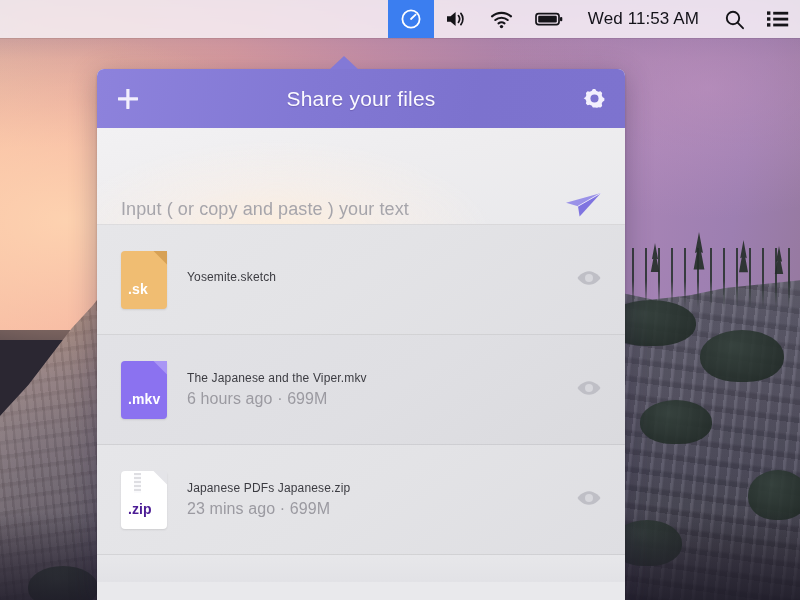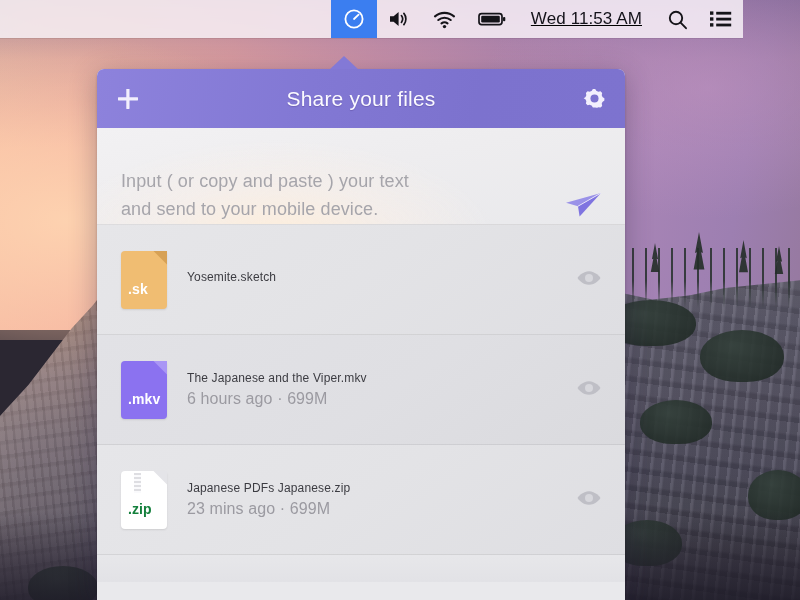--- a/index.html
+++ b/index.html
@@ -99,26 +99,25 @@
     background:radial-gradient(ellipse at 40% 30%, #33403a 0%, #1d2622 100%);
     opacity:.9;
   }
   .valley-dark {
     position:absolute; left:0; bottom:0; width:800px; height:90px;
     background:linear-gradient(to bottom, rgba(40,36,52,0) 0%, rgba(36,32,46,0.55) 60%, rgba(30,27,40,0.8) 100%);
   }
 
   
   #menubar {
-    position:absolute; left:0; top:0; width:743px; height:38px;
+    position:absolute; left:0; top:0; width:800px; height:38px;
     background:rgba(246,241,244,0.86);
     backdrop-filter:saturate(180%) blur(20px);
     display:flex; align-items:center; justify-content:flex-end;
     box-shadow:0 1px 0 rgba(0,0,0,0.07);
-    text-decoration:underline;
   }
   .mb-item {
     height:38px; display:flex; align-items:center; justify-content:center;
     padding:0 11px; color:#14131a;
   }
   .mb-item.active { background:#3b7ef0; color:#fff; padding:0 12px; }
   .mb-clock {
     font-size:17px; letter-spacing:.1px; color:#14131a;
     padding:0 14px; white-space:nowrap;
   }
@@ -323,21 +322,20 @@
         <svg width="25" height="25" viewBox="0 0 26 26">
           <path fill="#f2effd" d="M13 2.6l1.5 2.2a8.6 8.6 0 0 1 1.9 .8l2.6-.5 1.9 1.9-.5 2.6c.35 .6 .62 1.24 .8 1.9l2.2 1.5-0 2.6-2.2 1.5a8.6 8.6 0 0 1-.8 1.9l.5 2.6-1.9 1.9-2.6-.5a8.6 8.6 0 0 1-1.9 .8L13 23.4l-2.6 0-1.5-2.2a8.6 8.6 0 0 1-1.9-.8l-2.6 .5-1.9-1.9 .5-2.6a8.6 8.6 0 0 1-.8-1.9L.0 13l2.2-1.5c.18-.66 .45-1.3 .8-1.9l-.5-2.6 1.9-1.9 2.6 .5a8.6 8.6 0 0 1 1.9-.8L10.4 2.6z" transform="translate(1.2,0) scale(0.92) translate(0.6,0.9)"></path>
           <circle cx="13" cy="13" r="4.2" fill="#7d73cf"></circle>
         </svg>
       </div>
     </div>
 
     <div id="pop-input">
       <div class="ph">
         <div>Input ( or copy and paste ) your text</div>
-        <div>and send to your mobile device.</div>
       </div>
       <div class="send-plane">
         <svg width="40" height="30" viewBox="0 0 40 30">
           <path d="M38 3 L3 12.8 L15 16.2 Z" fill="#9a92e8"></path>
           <path d="M38 3 L15 16.2 L16.6 26.5 Z" fill="#7f74e0"></path>
           <path d="M38 3 L15 16.2" stroke="#eceaf9" stroke-width="0.9" fill="none"></path>
         </svg>
       </div>
     </div>
 
@@ -366,21 +364,21 @@
           </div>
           <div class="eye"><svg width="28" height="20" viewBox="0 0 28 20">
               <path d="M14 3.2 C20.2 3.2 25.4 9 25.4 10 C25.4 11 20.2 16.8 14 16.8 C7.8 16.8 2.6 11 2.6 10 C2.6 9 7.8 3.2 14 3.2 Z" fill="#bfbfc6"></path>
               <circle cx="14" cy="10" r="4" fill="#d7d7dc"></circle>
             </svg></div>
         </div>
         <div class="file-row">
           <div class="ficon" style="background: rgb(255, 255, 255);">
             <div class="corner" style="background: rgb(228, 228, 232); clip-path: polygon(0px 0px, 100% 100%, 100% 0px);"></div>
             <div class="zipstrip"></div>
-            <div class="ext" style="color: #15803d;">.zip</div>
+            <div class="ext" style="color: #4c1d95;">.zip</div>
           </div>
           <div class="meta">
             <div class="fname">Japanese PDFs Japanese.zip</div>
             <div class="fsub">23 mins ago · 699M</div>
           </div>
           <div class="eye"><svg width="28" height="20" viewBox="0 0 28 20">
               <path d="M14 3.2 C20.2 3.2 25.4 9 25.4 10 C25.4 11 20.2 16.8 14 16.8 C7.8 16.8 2.6 11 2.6 10 C2.6 9 7.8 3.2 14 3.2 Z" fill="#bfbfc6"></path>
               <circle cx="14" cy="10" r="4" fill="#d7d7dc"></circle>
             </svg></div>
         </div>

